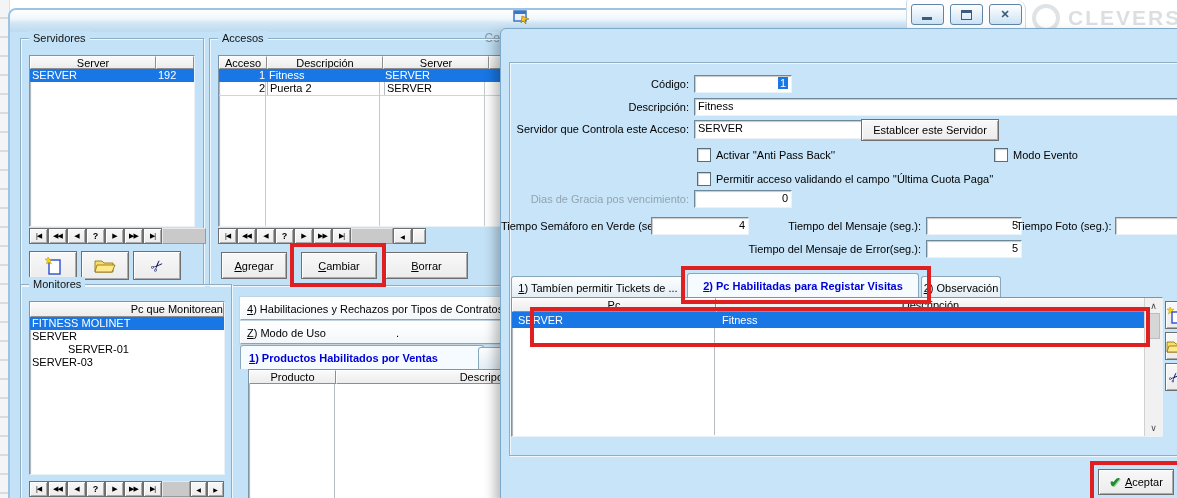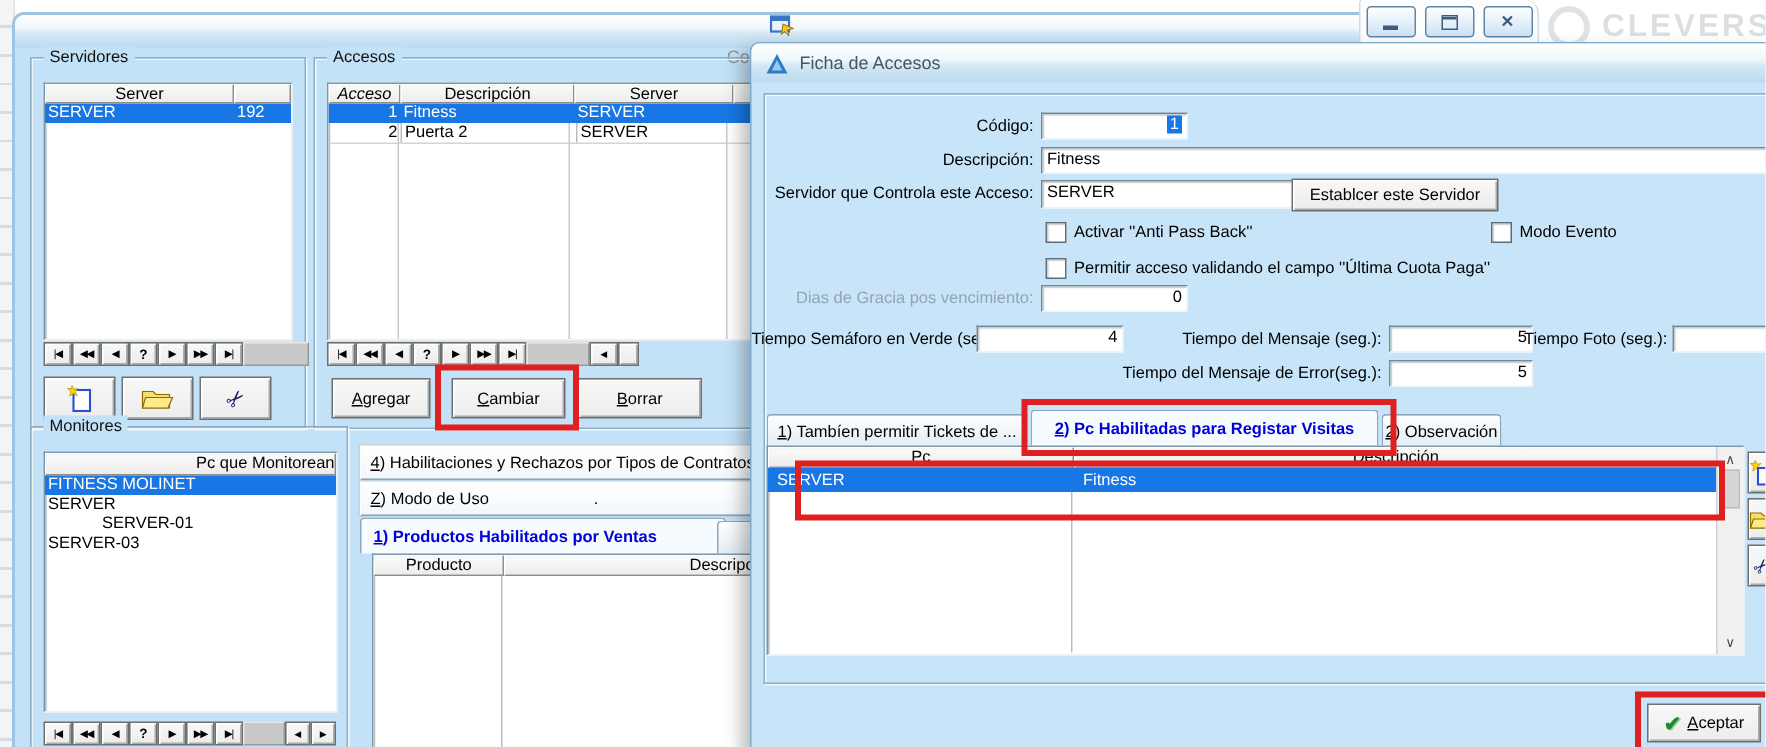--- a/index.html
+++ b/index.html
@@ -110,21 +110,21 @@
       </div>
       <div class="abs btn" style="left:112px;top:212px;width:46px;height:27px;">
         <span style="font-size:15px;color:#101a66;transform:rotate(-45deg);">✂</span>
       </div>
     </div>
 
     <div class="abs group" style="left:199px;top:28px;width:306px;height:246px;">
       <span class="grouplabel">Accesos</span>
       <div class="abs tbl" style="left:8px;top:16px;width:290px;height:170px;">
         <div style="display:flex;height:13px;">
-          <div class="hdr" style="width:46px;font-style:italic;">Acceso</div>
+          <div class="hdr" style="width:46px;">Acceso</div>
           <div class="hdr" style="width:114px;">Descripción</div>
           <div class="hdr" style="width:104px;">Server</div>
           <div class="hdr" style="flex:1;"></div>
         </div>
         <div class="selrow" style="display:flex;height:13px;">
           <div class="cell r" style="width:44px;">1</div>
           <div class="cell" style="width:112px;">Fitness</div>
           <div class="cell" style="flex:1;">SERVER</div>
         </div>
         <div style="display:flex;height:13px;border-bottom:1px solid #cfd6da;">
@@ -200,29 +200,20 @@
     <div class="winbtn">
       <span style="width:9px;height:8px;border:1.5px solid #3c5c7c;box-shadow:inset 0 2px 0 #3c5c7c;"></span>
     </div>
     <div class="winbtn">
       <span style="font-size:11px;font-weight:bold;">✕</span>
     </div>
   </div>
 
   <div class="abs" style="left:500px;top:28px;width:677px;height:470px;background:#c7e4f8;border:1px solid #7da9cb;
               border-radius:6px 0 0 0;box-shadow:-5px 6px 12px rgba(0,0,0,.28);z-index:10;">
-    <div class="titlebar" style="height:26px;border-radius:5px 0 0 0;">
-      <span style="display:inline-flex;">
-        <svg width="16" height="15" viewBox="0 0 16 15">
-          <path d="M8 1 L15 14 H1 Z" fill="#2e7bc4"></path>
-          <path d="M8 5 L11.5 12 H4.5 Z" fill="#9cc8ec"></path>
-        </svg>
-      </span>
-      <span style="font-size:12px;color:#4a5560;">Ficha de Accesos</span>
-    </div>
 
     <div class="abs group" style="left:8px;top:33px;width:675px;height:392px;background:transparent;"></div>
 
     <div class="abs lbl r" style="left:0;top:48px;width:188px;">Código:</div>
     <div class="abs field" style="left:193px;top:46px;width:90px;height:16px;text-align:right;">
       <span style="background:#1877E5;color:#fff;padding:0 2px;">1</span>
     </div>
 
     <div class="abs lbl r" style="left:0;top:71px;width:188px;">Descripción:</div>
     <div class="abs field" style="left:193px;top:69px;width:480px;height:16px;">Fitness</div>

